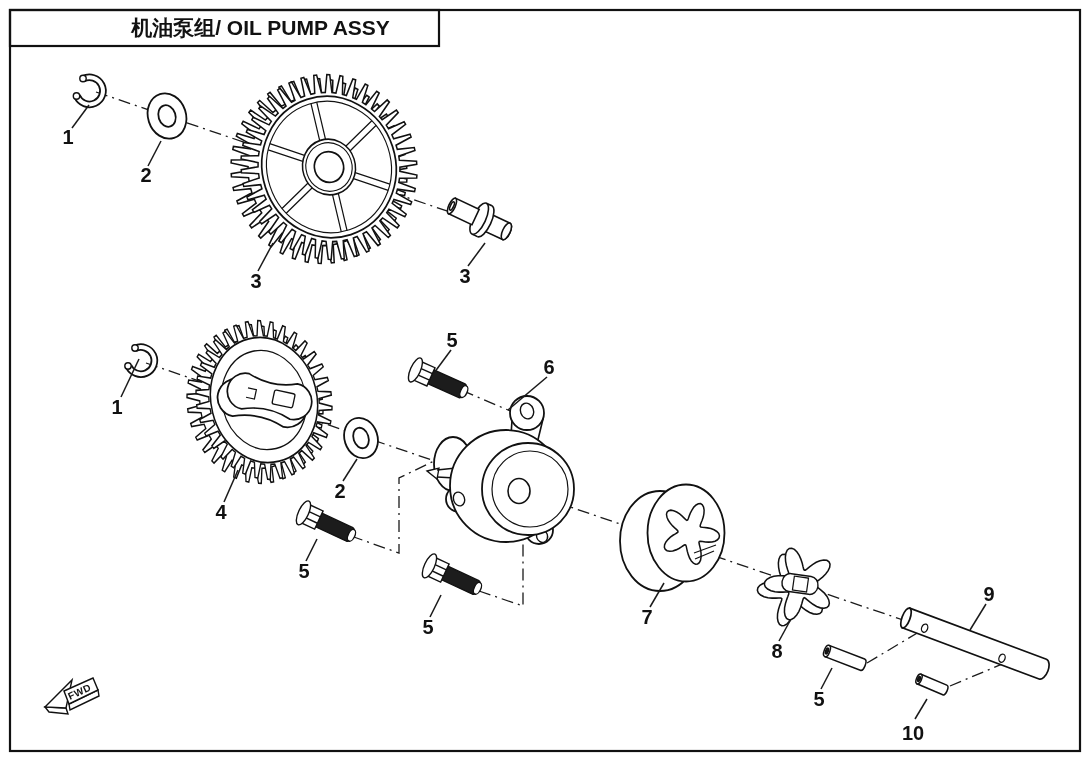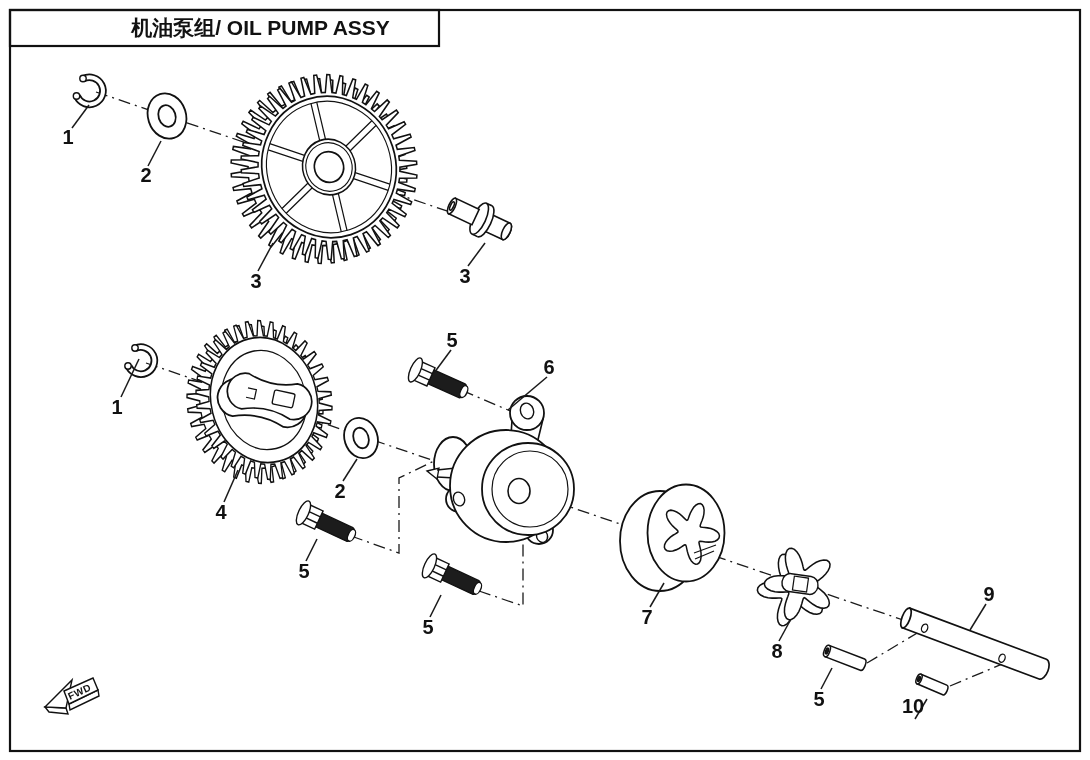--- a/index.html
+++ b/index.html
@@ -227,15 +227,15 @@
 <div class="callout" style="left:221px;top:512px">4</div>
 <div class="callout" style="left:340px;top:491px">2</div>
 <div class="callout" style="left:452px;top:340px">5</div>
 <div class="callout" style="left:549px;top:367px">6</div>
 <div class="callout" style="left:304px;top:571px">5</div>
 <div class="callout" style="left:428px;top:627px">5</div>
 <div class="callout" style="left:647px;top:617px">7</div>
 <div class="callout" style="left:777px;top:651px">8</div>
 <div class="callout" style="left:989px;top:594px">9</div>
 <div class="callout" style="left:819px;top:699px">5</div>
-<div class="callout" style="left:913px;top:706px">10</div>
+<div class="callout" style="left:913px;top:733px">10</div>
 
 </div>
 
 </body></html>

